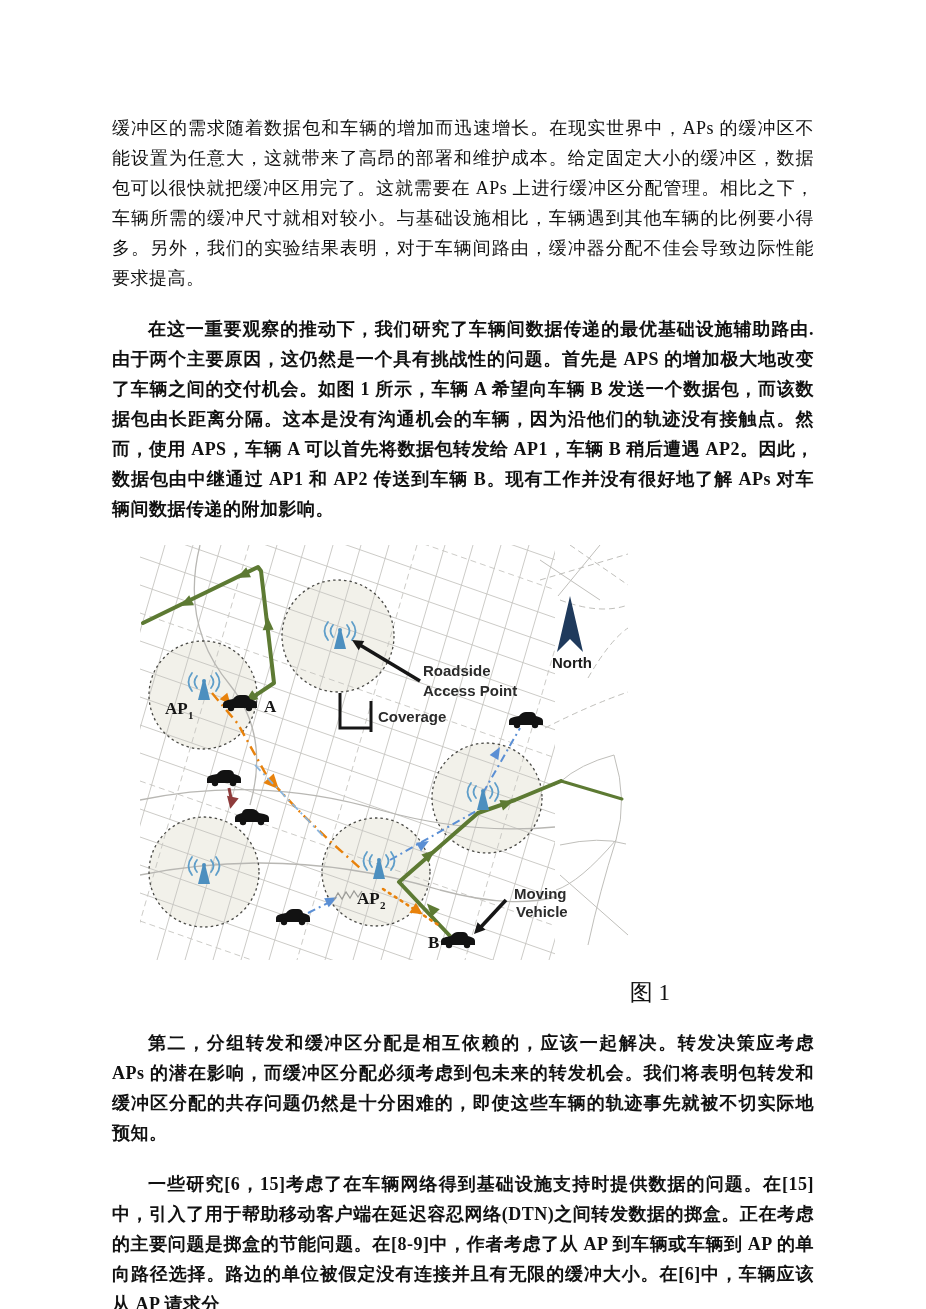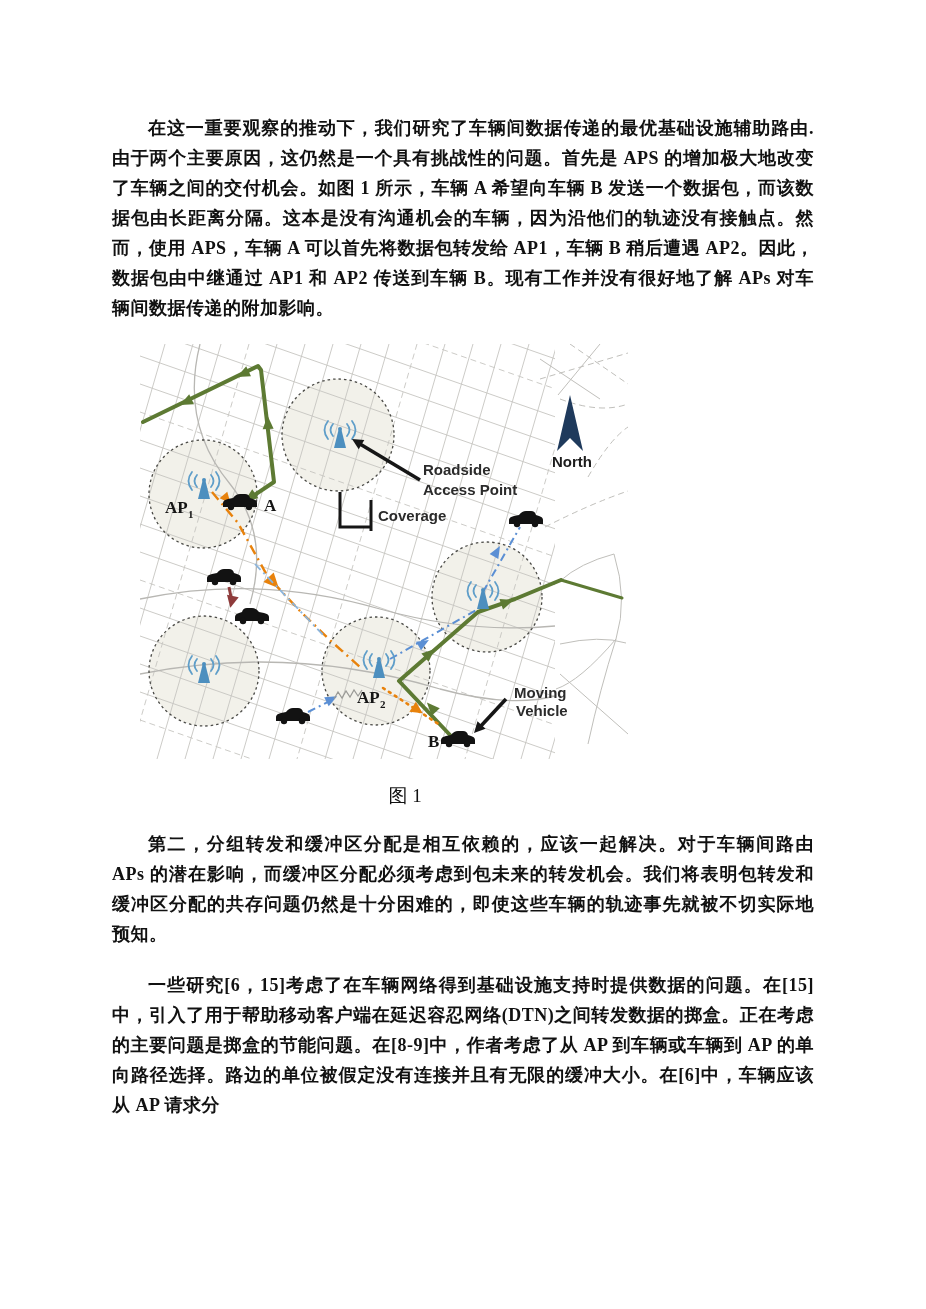--- a/index.html
+++ b/index.html
@@ -3,21 +3,21 @@
 <meta charset="utf-8">
 <style>
   html,body{margin:0;padding:0;background:#e9e9e9;}
   #page{position:relative;width:926px;height:1309px;background:#ffffff;margin:0 auto;
         font-family:"Liberation Serif","DejaVu Serif",serif;color:#111;}
   .textblock{position:absolute;left:112px;top:113px;width:702px;}
   .para{font-size:18px;line-height:30px;text-align:justify;margin:0 0 21px 0;
         letter-spacing:0.5px;}
   .para.indent{text-indent:2em;font-weight:bold;}
   figure.mapfig{margin:14px 0 0 28px;padding:0;width:670px;}
-  .figcaption{width:530px;margin:20px 0 20px 0;text-align:center;font-size:19px;}
+  .figcaption{width:530px;margin:13px 0 20px 0;text-align:right;font-size:23px;}
   svg text{user-select:none;}
   .roadA{stroke:#c6c5c1;stroke-width:0.9;}
   .roadA.dash{stroke-dasharray:6 4;}
   .roadMain{stroke:#b8b7b3;stroke-width:1.3;fill:none;}
   .roadR{stroke:#c0bfbb;stroke-width:1;fill:none;}
   .roadR.dash{stroke-dasharray:6 4;}
   .cov{fill:#f2f1ea;}
   .covline{fill:none;stroke:#4a4a46;stroke-width:1.3;stroke-dasharray:2.5 3;}
   .gpath{fill:none;stroke:#5d7a33;stroke-width:4;stroke-linejoin:round;stroke-linecap:round;}
   .gpath.thin{stroke-width:3;}
@@ -46,20 +46,21 @@
   .north{fill:#1f3a5c;}
   .northlbl{font-family:"Liberation Sans","DejaVu Sans",sans-serif;font-weight:600;
             font-size:15px;fill:#1c1c1c;}
 </style>
 </head>
 <body>
 
 <div id="page">
   <div class="textblock">
 
+    <p class="para">缓冲区的需求随着数据包和车辆的增加而迅速增长。在现实世界中，APs 的缓冲区不能设置为任意大，这就带来了高昂的部署和维护成本。给定固定大小的缓冲区，数据包可以很快就把缓冲区用完了。这就需要在 APs 上进行缓冲区分配管理。相比之下，车辆所需的缓冲尺寸就相对较小。与基础设施相比，车辆遇到其他车辆的比例要小得多。另外，我们的实验结果表明，对于车辆间路由，缓冲器分配不佳会导致边际性能要求提高。</p>
     <p class="para indent">在这一重要观察的推动下，我们研究了车辆间数据传递的最优基础设施辅助路由.由于两个主要原因，这仍然是一个具有挑战性的问题。首先是 APS 的增加极大地改变了车辆之间的交付机会。如图 1 所示，车辆 A 希望向车辆 B 发送一个数据包，而该数据包由长距离分隔。这本是没有沟通机会的车辆，因为沿他们的轨迹没有接触点。然而，使用 APS，车辆 A 可以首先将数据包转发给 AP1，车辆 B 稍后遭遇 AP2。因此，数据包由中继通过 AP1 和 AP2 传送到车辆 B。现有工作并没有很好地了解 APs 对车辆间数据传递的附加影响。</p>
 
     <figure class="mapfig">
       <svg width="670" height="415" viewBox="140 505 670 415">
 
         <g>
           <circle class="cov" cx="203" cy="655" r="54"></circle>
           <circle class="cov" cx="338" cy="596" r="56"></circle>
           <circle class="cov" cx="204" cy="832" r="55"></circle>
           <circle class="cov" cx="376" cy="832" r="54"></circle>
@@ -277,16 +278,16 @@
         <text class="lblsub" x="188" y="679">1</text>
         <text class="lblserif" x="357" y="864">AP</text>
         <text class="lblsub" x="380" y="869">2</text>
         <text class="lblserif" x="264" y="672">A</text>
         <text class="lblserif" x="428" y="908">B</text>
       </svg>
 
       <figcaption class="figcaption">图 1</figcaption>
     </figure>
 
-    <p class="para indent">第二，分组转发和缓冲区分配是相互依赖的，应该一起解决。对于车辆间路由 APs 的潜在影响，而缓冲区分配必须考虑到包未来的转发机会。我们将表明包转发和缓冲区分配的共存问题仍然是十分困难的，即使这些车辆的轨迹事先就被不切实际地预知。</p>
+    <p class="para indent">第二，分组转发和缓冲区分配是相互依赖的，应该一起解决。转发决策应考虑 APs 的潜在影响，而缓冲区分配必须考虑到包未来的转发机会。我们将表明包转发和缓冲区分配的共存问题仍然是十分困难的，即使这些车辆的轨迹事先就被不切实际地预知。</p>
     <p class="para indent">一些研究[6，15]考虑了在车辆网络得到基础设施支持时提供数据的问题。在[15]中，引入了用于帮助移动客户端在延迟容忍网络(DTN)之间转发数据的掷盒。正在考虑的主要问题是掷盒的节能问题。在[8-9]中，作者考虑了从 AP 到车辆或车辆到 AP 的单向路径选择。路边的单位被假定没有连接并且有无限的缓冲大小。在[6]中，车辆应该从 AP 请求分</p>
   </div>
 </div>
 
 </body></html>

